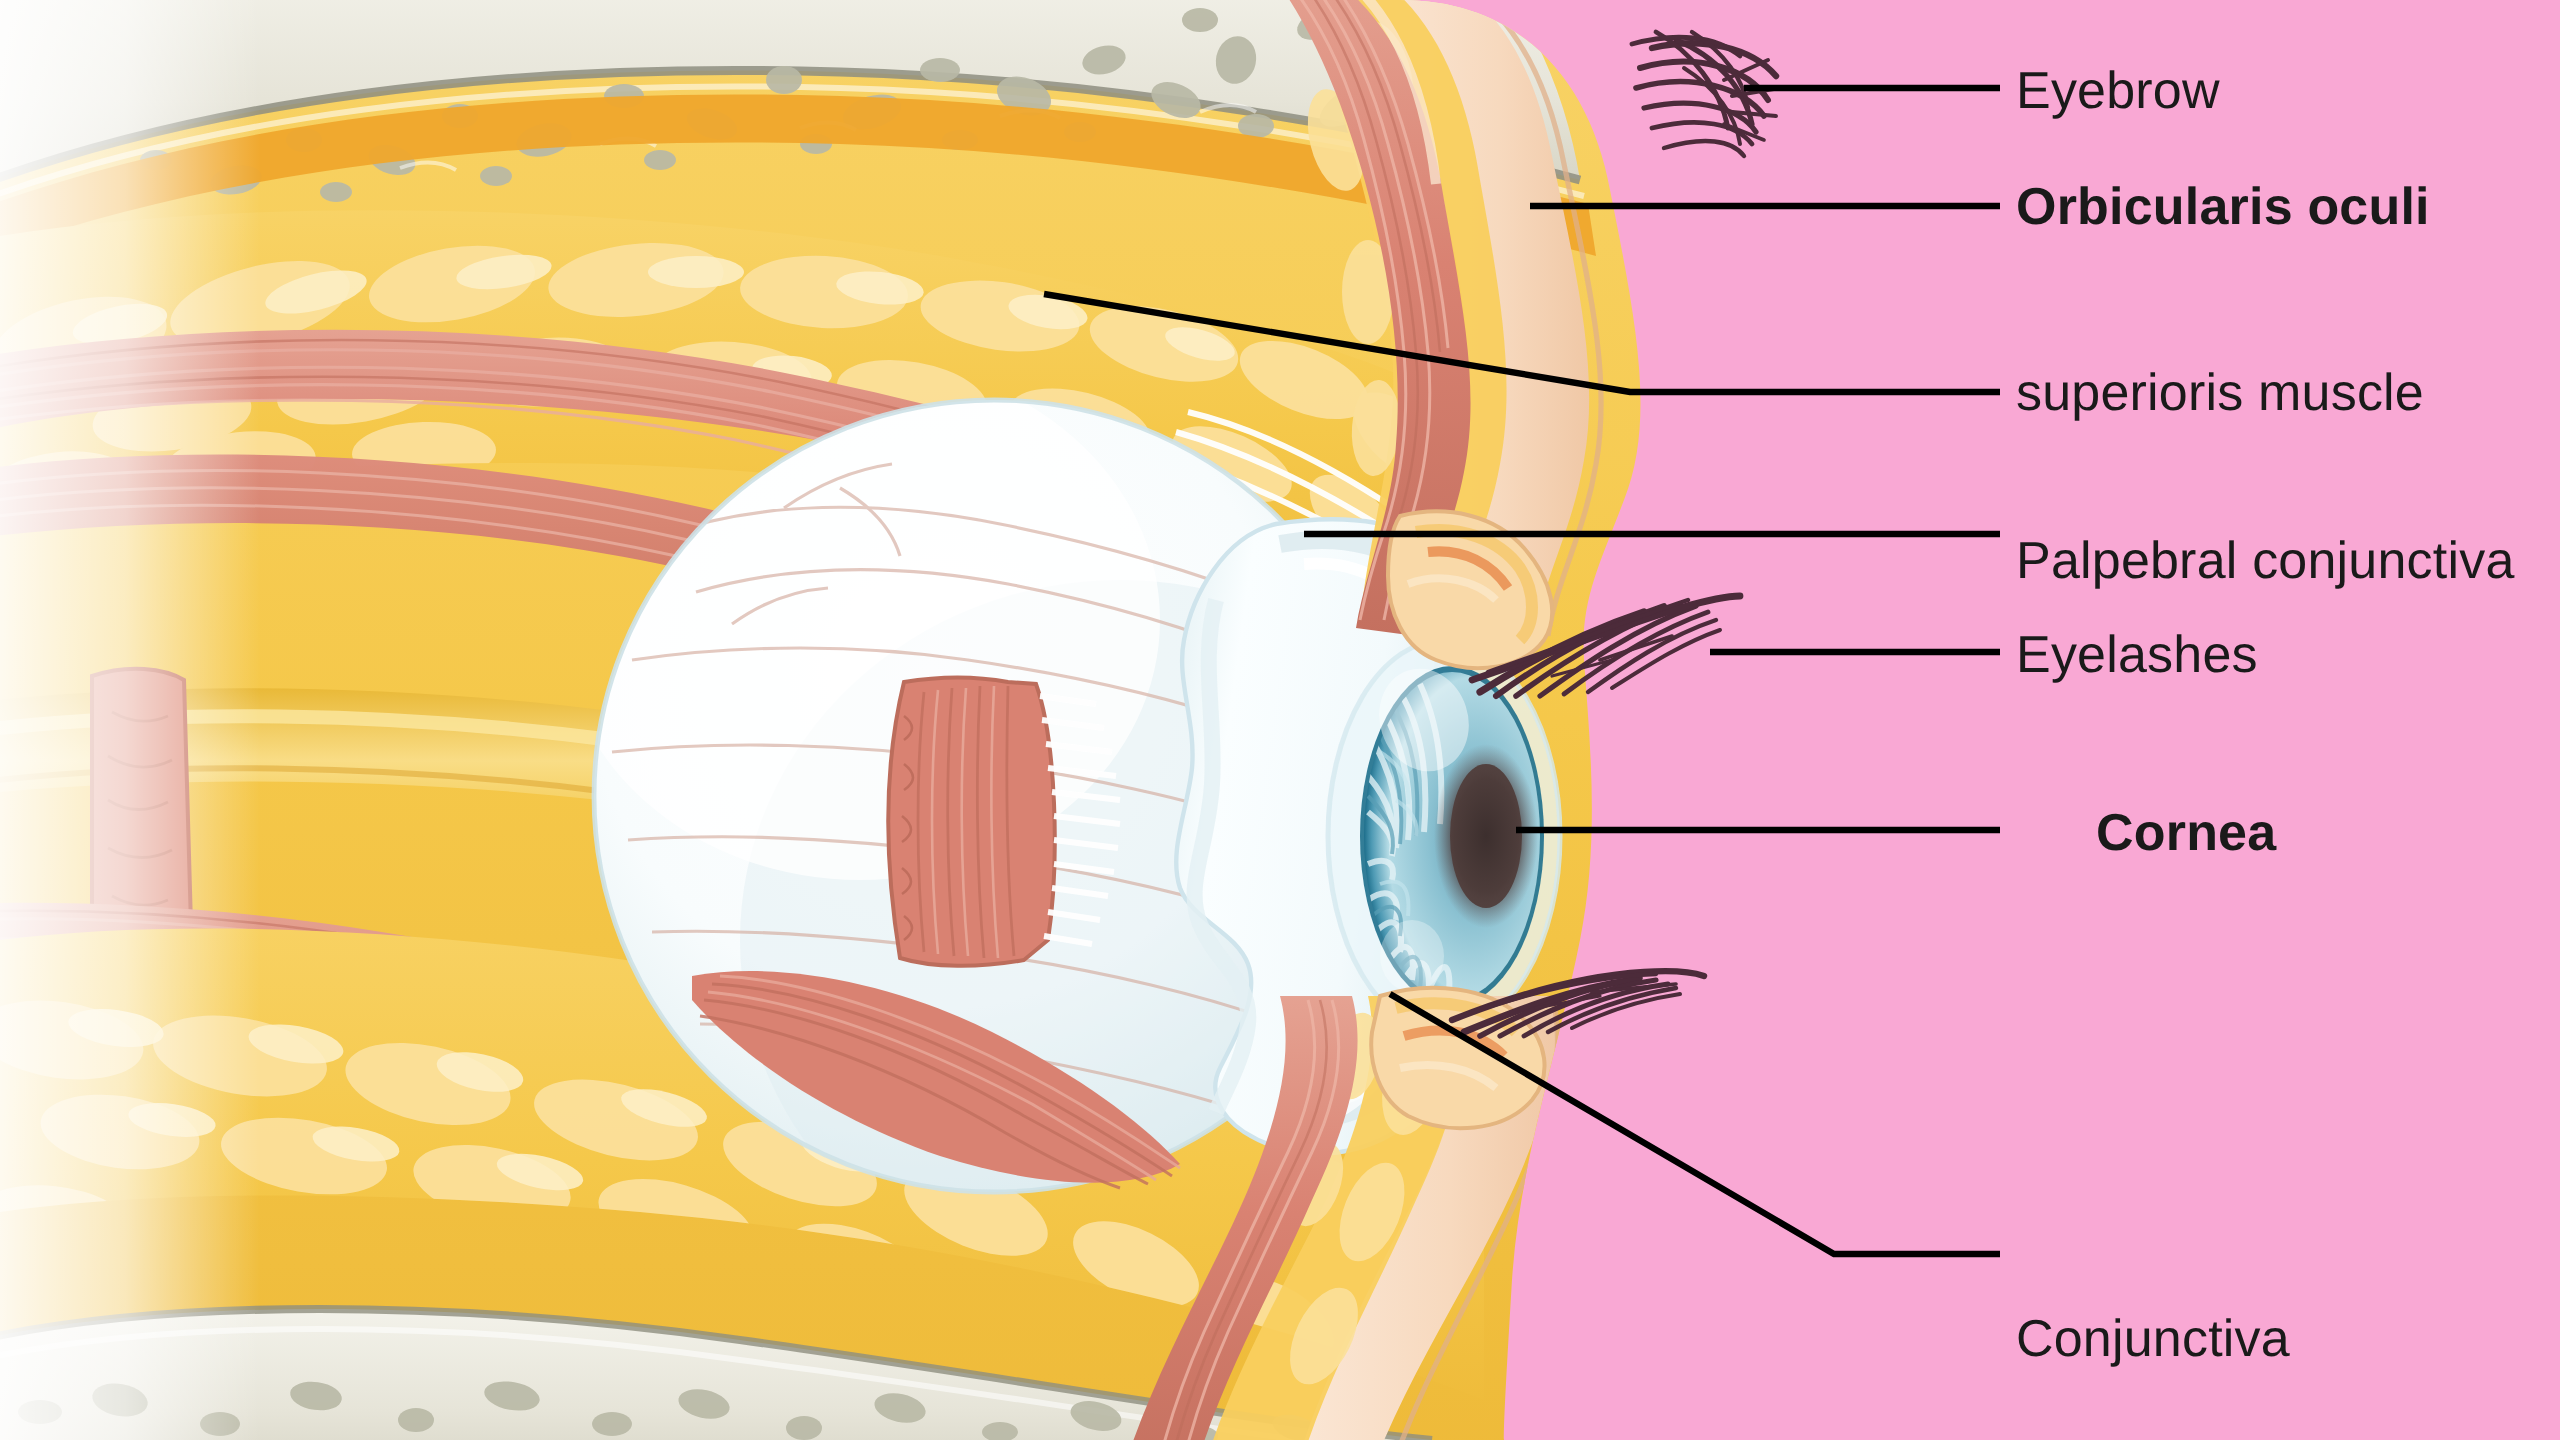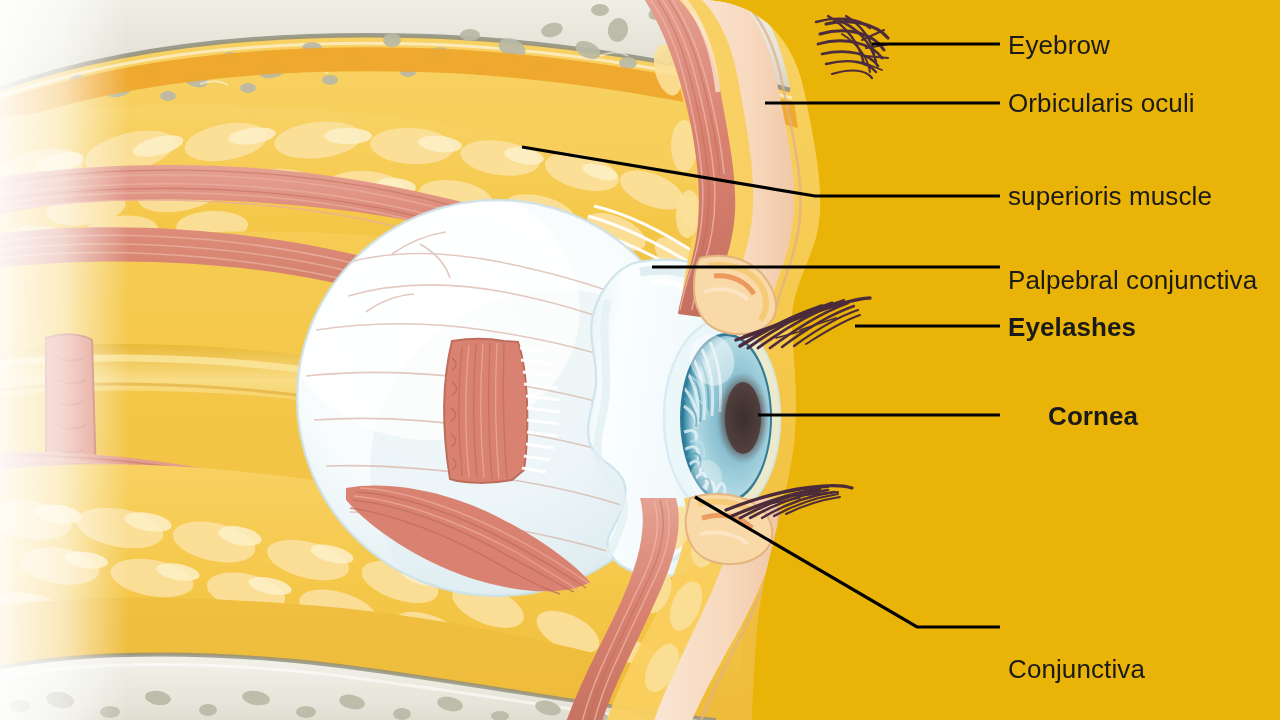--- a/index.html
+++ b/index.html
@@ -11,21 +11,21 @@
   body {
     width: 1280px;
     height: 720px;
     overflow: hidden;
     font-family: "Liberation Sans", sans-serif;
   }
   #figure-root {
     position: relative;
     width: 1280px;
     height: 720px;
-    background: #eab308;
+    background: #f9a8d4;
   }
   svg#anatomy-svg {
     display: block;
     width: 1280px;
     height: 720px;
   }
   .leader-line {
     stroke: #000000;
     stroke-width: 3.2;
     fill: none;
@@ -637,21 +637,21 @@
         <path d="M 522 147 L 815 196 L 1000 196" class="leader-line"></path>
         <path d="M 652 267 L 1000 267" class="leader-line"></path>
         <path d="M 855 326 L 1000 326" class="leader-line"></path>
         <path d="M 758 415 L 1000 415" class="leader-line"></path>
         <path d="M 695 497 L 917 627 L 1000 627" class="leader-line"></path>
       </g>
   </svg>
 
   <div id="label-layer">
       <div class="label-text" style="left: 1008px; top: 30px;"><div>Eyebrow</div></div>
-      <div class="label-text" style="left: 1008px; top: 88px;"><div>Orbicularis oculi</div></div>
+      <div class="label-text" style="left: 1008px; top: 88px; font-weight: bold;"><div>Orbicularis oculi</div></div>
       <div class="label-text" style="left: 1008px; top: 181px;"><div>superioris muscle</div></div>
       <div class="label-text" style="left: 1008px; top: 253px; margin-top: 12px;"><div>Palpebral conjunctiva</div></div>
-      <div class="label-text" style="left: 1008px; top: 312px; font-weight: bold;"><div>Eyelashes</div></div>
+      <div class="label-text" style="left: 1008px; top: 312px;"><div>Eyelashes</div></div>
       <div class="label-text" style="left: 1048px; top: 401px; font-weight: bold;"><div>Cornea</div></div>
       <div class="label-text" style="left: 1008px; top: 613px; margin-top: 41px;"><div>Conjunctiva</div></div>
     </div>
 
 </div>
 
 </body></html>

